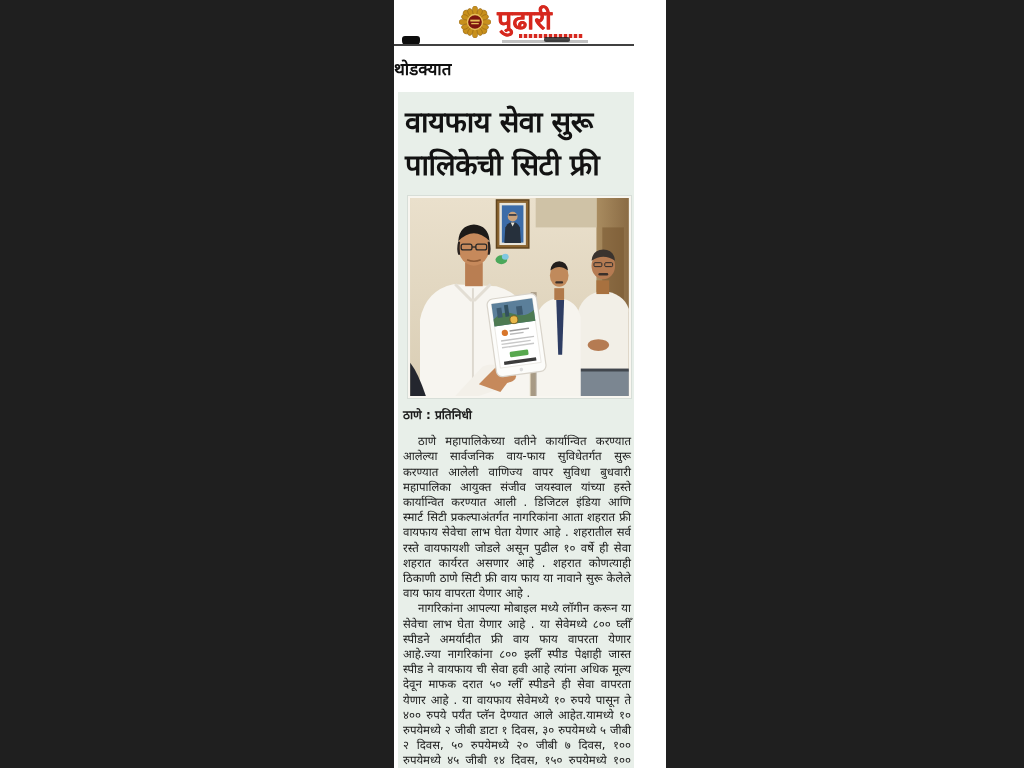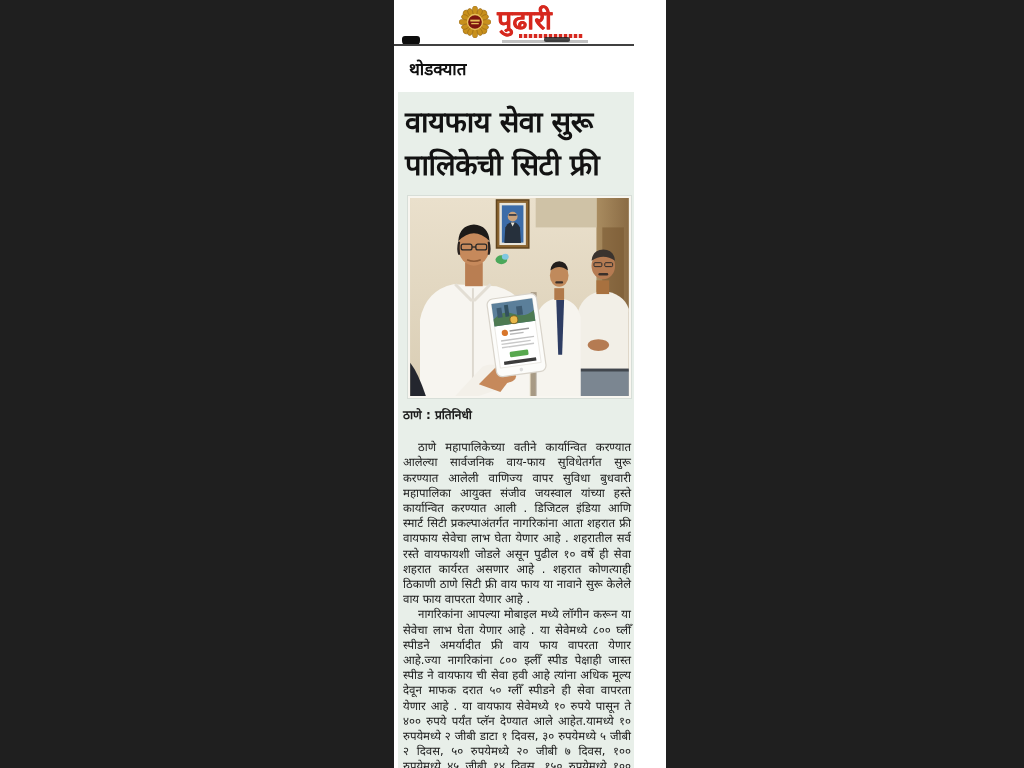--- a/index.html
+++ b/index.html
@@ -20,35 +20,35 @@
                text-shadow:0.5px 0 #d6281e; }
   .logo-tagline { margin-top:1px; margin-left:22px; width:64px; height:4px;
                   background:repeating-linear-gradient(90deg,#d6281e 0 3px,rgba(214,40,30,0.25) 3px 5px); }
 
   
   .masthead-rule { position:absolute; left:0; top:44px; width:240px; height:2px; background:#404040; }
   .remnant-a { position:absolute; left:8px; top:36px; width:18px; height:10px; background:#0d0d0d; border-radius:3px 3px 5px 5px; }
   .remnant-b { position:absolute; left:108px; top:40px; width:86px; height:3px; background:#8f8f8f; opacity:.55; }
   .remnant-c { position:absolute; left:150px; top:37px; width:26px; height:5px; background:#1a1a1a; opacity:.8; border-radius:2px; }
 
-  .section-label { position:absolute; left:15px; top:57px; font-size:17px; font-weight:bold; color:#101010; }
+  .section-label { position:absolute; left:0; top:57px; font-size:17px; font-weight:bold; color:#101010; }
 
   
   .article-card { position:absolute; left:4px; top:92px; width:236px; height:676px; background:#e8efe9; }
 
   .headline { padding:9px 4px 0 7px; color:#121212; font-weight:600; font-size:29px; line-height:43px;
               letter-spacing:-0.5px; }
 
   .photo { position:absolute; left:10px; top:104px; width:223px; height:202px;
            border:2px solid #f8f6f0; box-shadow:0 0 0 1px #d7ded8; background:#e6dcc8; }
   .photo svg { display:block; }
 
   .body-text { position:absolute; left:5px; top:316px; width:228px; color:#1b1b1b;
                font-size:11.5px; line-height:15.2px; text-align:justify; }
-  .dateline { font-weight:bold; font-size:12px; text-align:left; margin-bottom:17px; }
+  .dateline { font-weight:bold; font-size:12px; text-align:left; margin-bottom:11px; }
   .body-text p.para { text-indent:15px; }
 </style>
 </head>
 <body>
 
 <div class="stage">
   <div class="clip">
 
     <div class="masthead">
       <svg class="emblem" viewBox="0 0 34 34">

